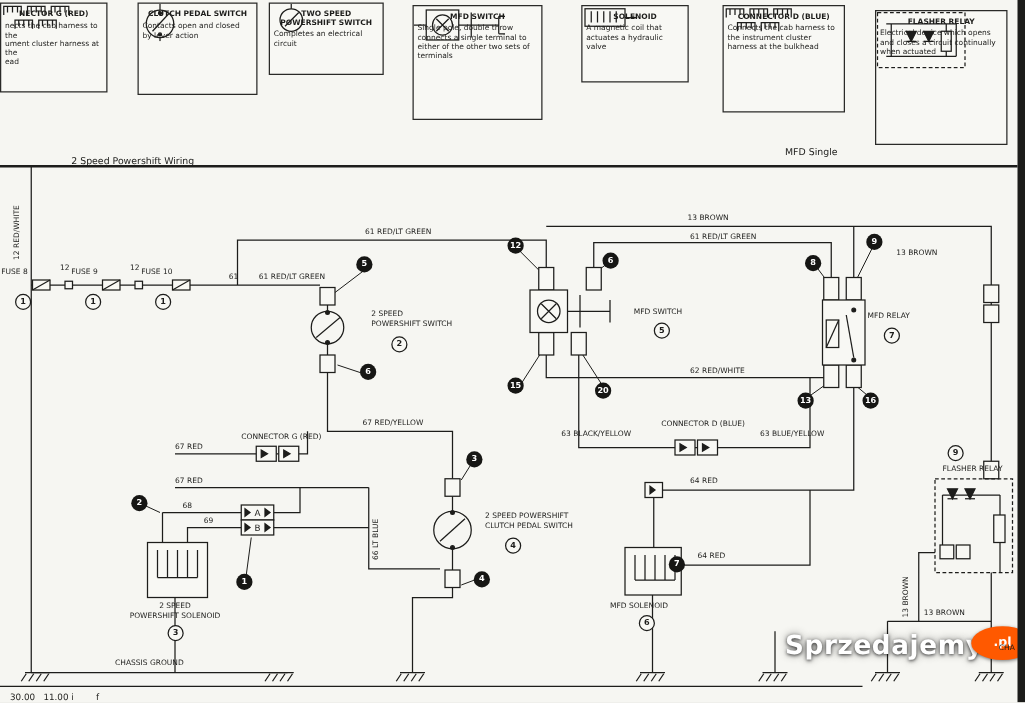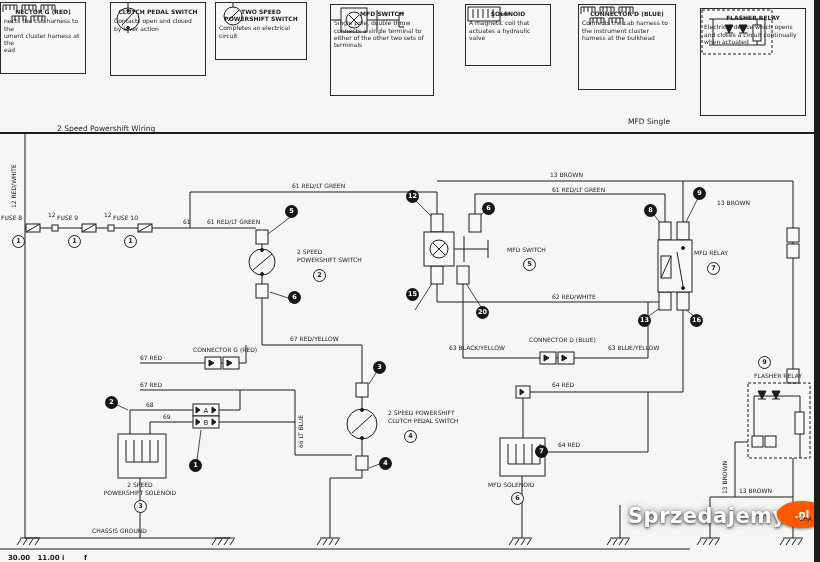--- a/index.html
+++ b/index.html
@@ -16,21 +16,21 @@
   .bal{position:absolute;width:13px;height:13px;border-radius:50%;background:#161614;color:#fff;
        font-size:6.5px;font-weight:bold;line-height:13px;text-align:center;}
   .cn{position:absolute;width:11px;height:11px;border-radius:50%;border:1px solid #1d1d1b;background:#f8f8f4;
       font-size:6.5px;font-weight:bold;line-height:11px;text-align:center;}
   .wm{position:absolute;left:628px;top:504px;font-size:21px;font-weight:bold;color:#fff;letter-spacing:.5px;
       text-shadow:0 1px 3px rgba(0,0,0,.75),0 0 7px rgba(0,0,0,.45);}
   .pl{position:absolute;left:777px;top:501px;width:50px;height:27px;border-radius:50%;background:#ff5900;
       color:#fff;font-size:10px;font-weight:bold;line-height:27px;text-align:center;box-shadow:0 1px 3px rgba(0,0,0,.5);}
   .edge{position:absolute;left:814px;top:0;width:6px;height:562px;background:#1c1c1a;}
   .cha{position:absolute;left:799px;top:515px;font-size:6px;}
-  .foot{position:absolute;left:8px;top:554px;font-size:7px;white-space:pre;font-weight:bold;}
+  .foot{position:absolute;left:8px;top:554px;font-size:7px;white-space:pre;}
   .cl{text-align:center;}
 </style>
 </head>
 <body>
 
 <div id="canvas">
 
 <svg width="820" height="562" viewBox="0 0 820 562">
   <defs>
     <g id="gnd" stroke="#1d1d1b" stroke-width="1" fill="none">
@@ -378,21 +378,21 @@
 <span class="bal" style="left:285px;top:205px">5</span>
 <span class="bal" style="left:288px;top:291px">6</span>
 <span class="bal" style="left:535px;top:445px">7</span>
 <span class="bal" style="left:644px;top:204px">8</span>
 <span class="bal" style="left:693px;top:187px">9</span>
 <span class="bal" style="left:638px;top:314px">13</span>
 <span class="bal" style="left:690px;top:314px">16</span>
 <span class="bal" style="left:406px;top:190px">12</span>
 <span class="bal" style="left:482px;top:202px">6</span>
 <span class="bal" style="left:476px;top:306px">20</span>
-<span class="bal" style="left:406px;top:288px">15</span>
+<span class="bal" style="left:406px;top:302px">15</span>
 
 <span class="wm">Sprzedajemy</span>
 <span class="pl">.pl</span>
 <div class="edge"></div>
 <span class="cha">CHA</span>
 <span class="foot">30.00   11.00 i        f</span>
 
 </div>
 
 </body></html>

